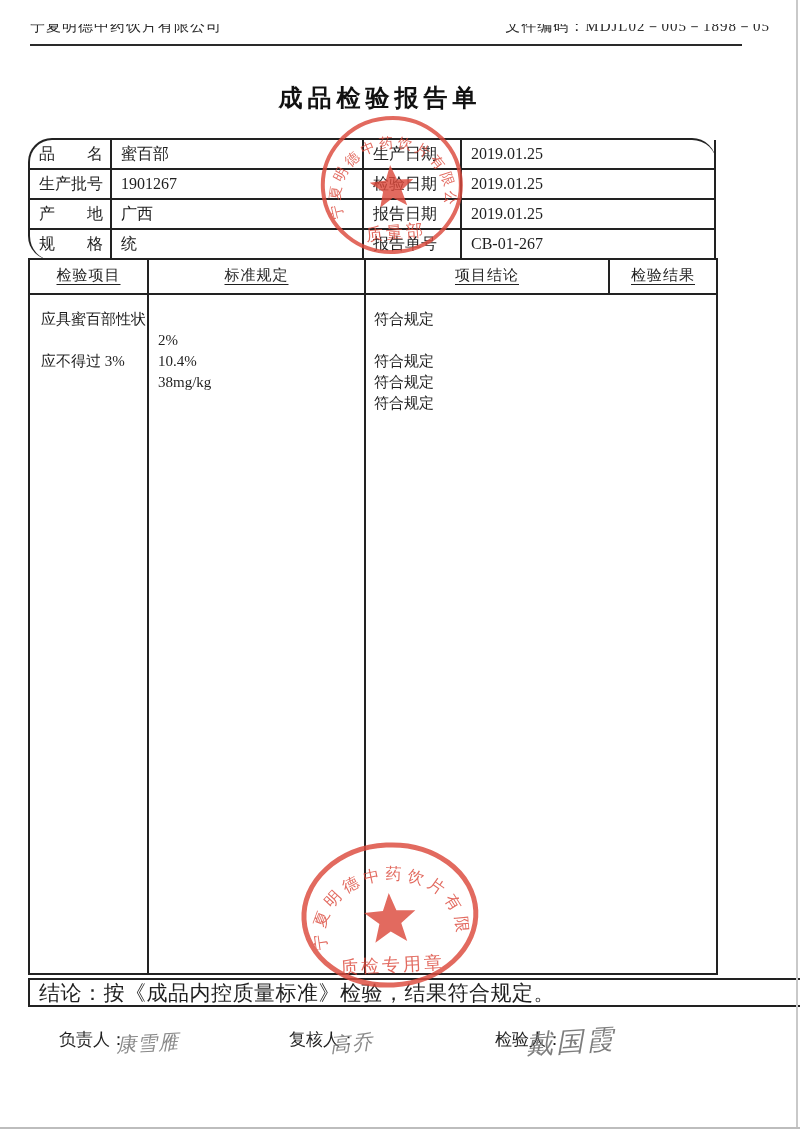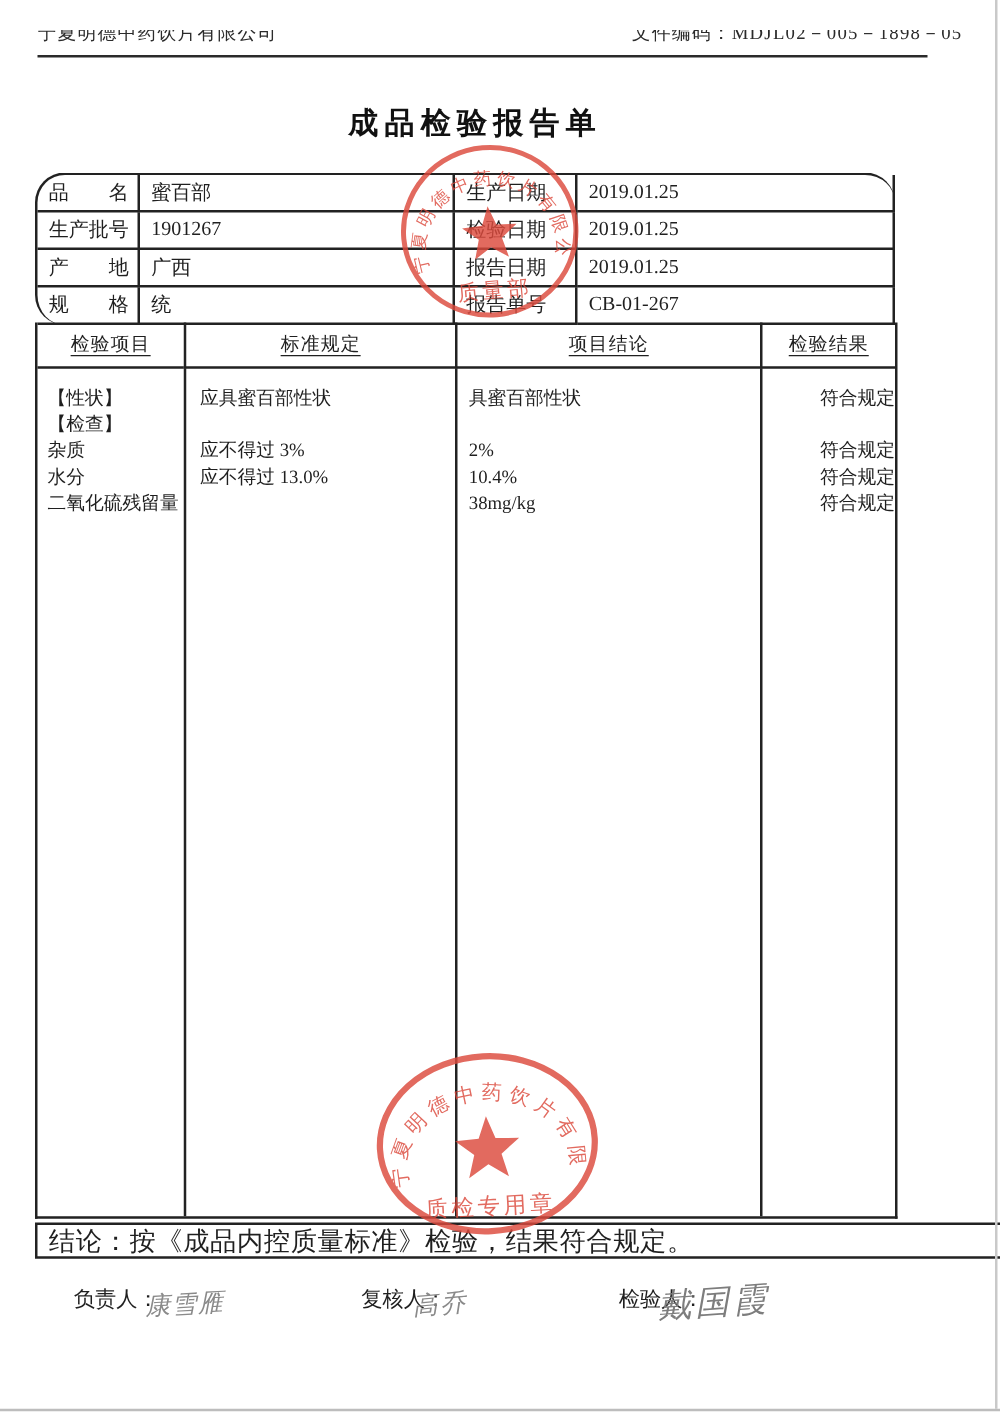--- a/index.html
+++ b/index.html
@@ -35,21 +35,21 @@
   .insp-head .hcell{display:flex;align-items:center;justify-content:center;
     border-bottom:2px solid #222;}
   .insp-head .hcell + .hcell{border-left:2px solid #222;}
   .insp-head span{text-decoration:underline;text-underline-offset:4px;letter-spacing:1px;}
   .insp-body{display:grid;grid-template-columns:117px 217px 244px 108px;height:678px;}
   .insp-body .bcol{padding-top:14px;}
   .insp-body .bcol + .bcol{border-left:2px solid #222;}
   .insp-body .line{height:21px;line-height:21px;white-space:nowrap;padding-left:8px;}
   .insp-body .col-standard .line{padding-left:11px;}
   .insp-body .col-result .line{padding-left:9px;}
-  .insp-body .col-conclusion .line{padding-left:8px;text-align:right;}
+  .insp-body .col-conclusion .line{padding-left:8px;}
 
   
   .concl{position:absolute;top:978px;left:28px;width:776px;height:29px;
     border:2px solid #222;display:flex;align-items:center;padding-left:9px;
     box-sizing:border-box;font-size:21px;letter-spacing:.5px;}
 
   
   .footer{position:absolute;top:1022px;left:28px;width:740px;height:60px;font-size:17px;}
   .sig-label{position:absolute;top:6px;white-space:nowrap;margin-left:24px;}
   .lbl-1{left:7px;} .lbl-2{left:237px;} .lbl-3{left:443px;}
@@ -108,35 +108,26 @@
         <span>标准规定</span>
       </div>
     <div class="hcell">
         <span>项目结论</span>
       </div>
     <div class="hcell">
         <span>检验结果</span>
       </div>
   </div>
   <div class="insp-body">
-    <div class="bcol col-item">
-      <div class="line">【性状】</div>
-      <div class="line">【检查】</div>
-      <div class="line">杂质</div>
-      <div class="line">水分</div>
-      <div class="line">二氧化硫残留量</div>
-    </div>
     <div class="bcol col-standard">
       <div class="line">应具蜜百部性状</div>
       <div class="line"></div>
       <div class="line">应不得过 3%</div>
-      <div class="line">应不得过 13.0%</div>
     </div>
     <div class="bcol col-result">
-      <div class="line">具蜜百部性状</div>
       <div class="line"></div>
       <div class="line">2%</div>
       <div class="line">10.4%</div>
       <div class="line">38mg/kg</div>
     </div>
     <div class="bcol col-conclusion">
       <div class="line">符合规定</div>
       <div class="line"></div>
       <div class="line">符合规定</div>
       <div class="line">符合规定</div>

